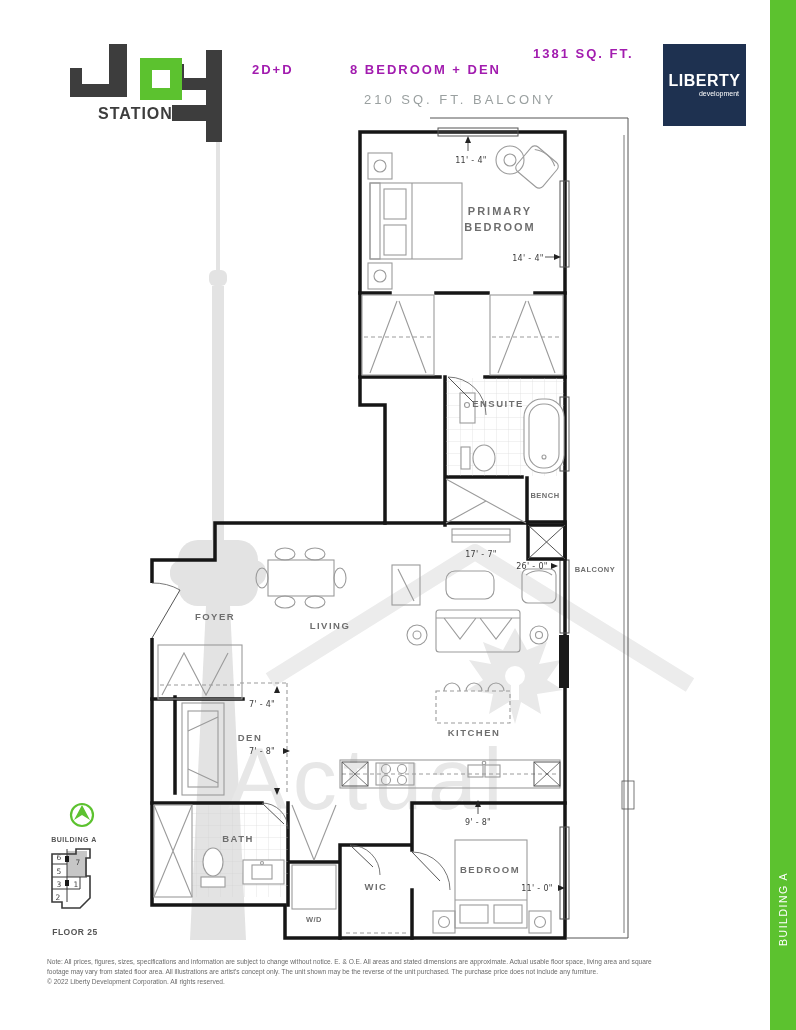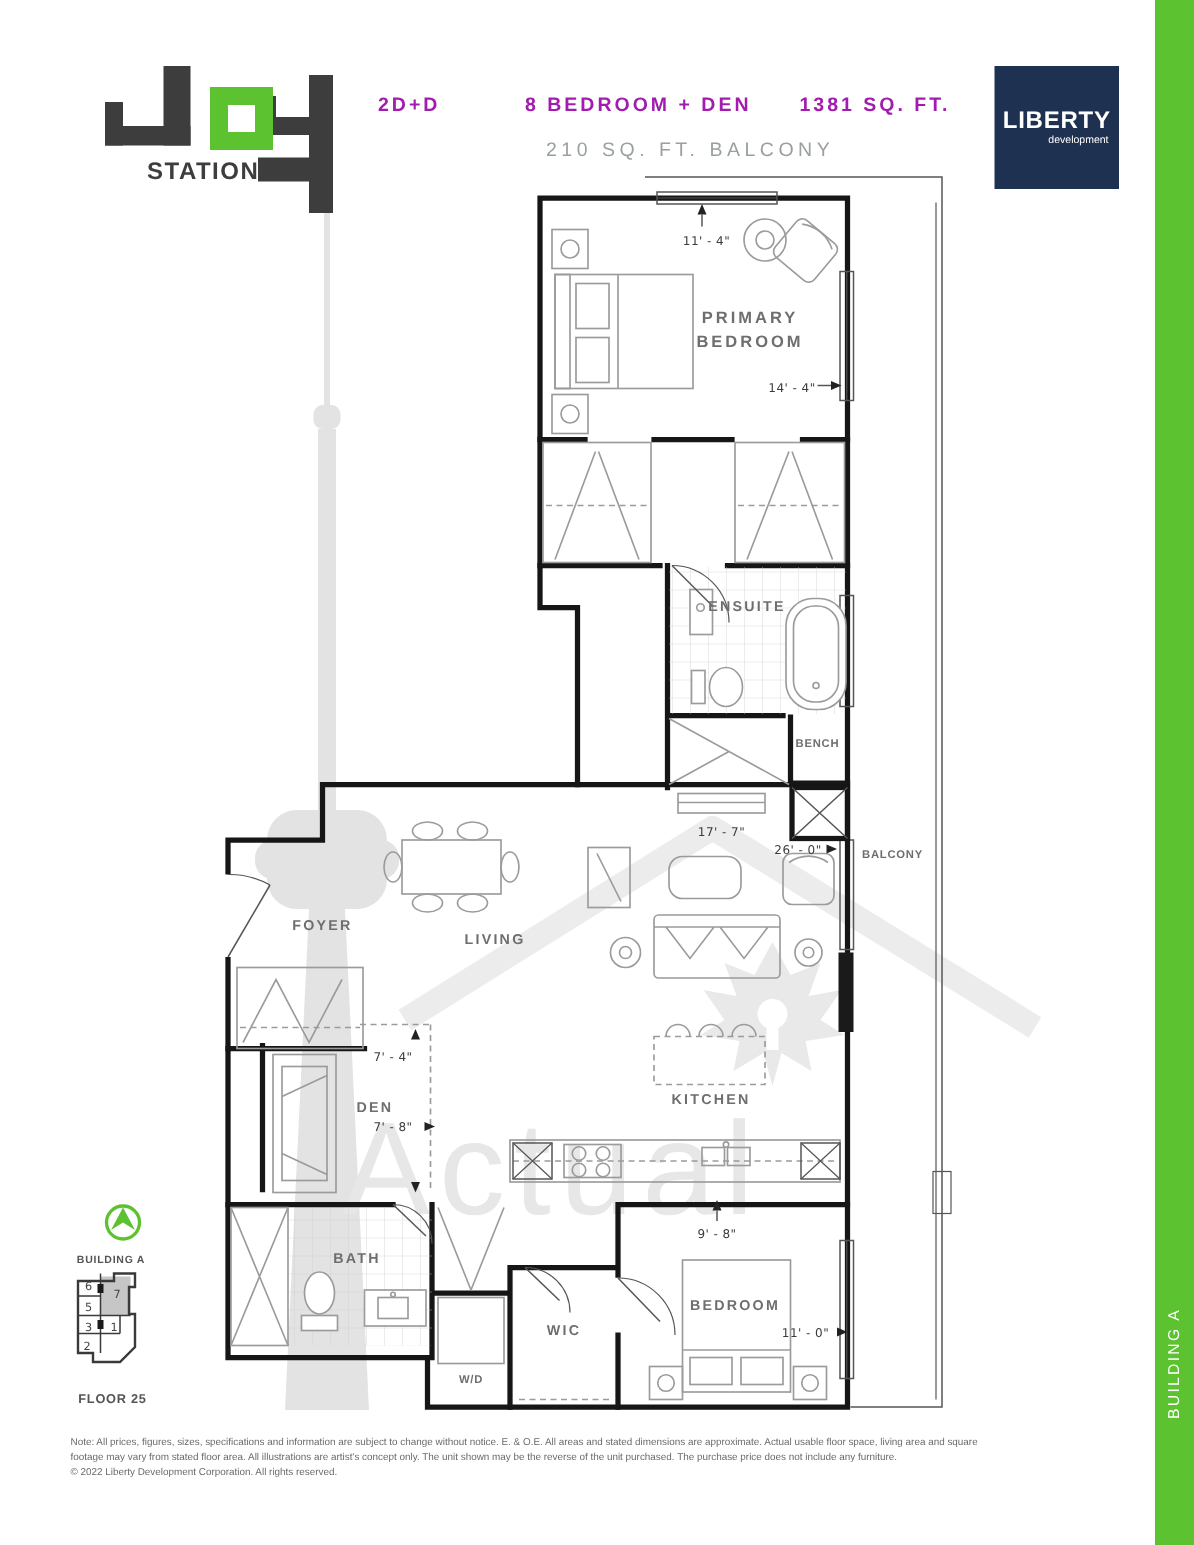--- a/index.html
+++ b/index.html
@@ -72,21 +72,21 @@
       <rect x="100" y="36" width="54" height="12"></rect>
       <rect x="138" y="8" width="16" height="92"></rect>
       <rect x="104" y="63" width="46" height="16"></rect>
     </g>
     <rect x="72" y="16" width="42" height="42" fill="#5cc22f"></rect>
     <rect x="84" y="28" width="18" height="18" fill="#ffffff"></rect>
     <text x="30" y="77" style="font-family:'Liberation Sans',sans-serif;font-weight:bold;font-size:16px;fill:#3d3d3d;letter-spacing:1px;">STATION</text>
   </svg>
   <div class="hdr-green" style="left:252px;top:62px;z-index:2;">2D+D</div>
   <div class="hdr-green" style="left:350px;top:62px;z-index:2;">8 BEDROOM + DEN</div>
-  <div class="hdr-green" style="left:533px;top:62px;z-index:2;">1381 SQ. FT.</div>
+  <div class="hdr-green" style="left:533px;top:46px;z-index:2;">1381 SQ. FT.</div>
   <div class="hdr-gray" style="left:364px;top:92px;z-index:2;">210 SQ. FT. BALCONY</div>
   <div id="liberty" style="z-index:2;">
     <div class="nm">LIBERTY</div>
     <div class="sb">development</div>
   </div>
 
   <svg id="plan" width="660" height="850" viewBox="0 0 660 850">
     <defs>
       <pattern id="tile" width="12" height="12" patternUnits="userSpaceOnUse">
         <path d="M12 0 H0 V12" fill="none" stroke="#cfcfcf" stroke-width=".7"></path>

